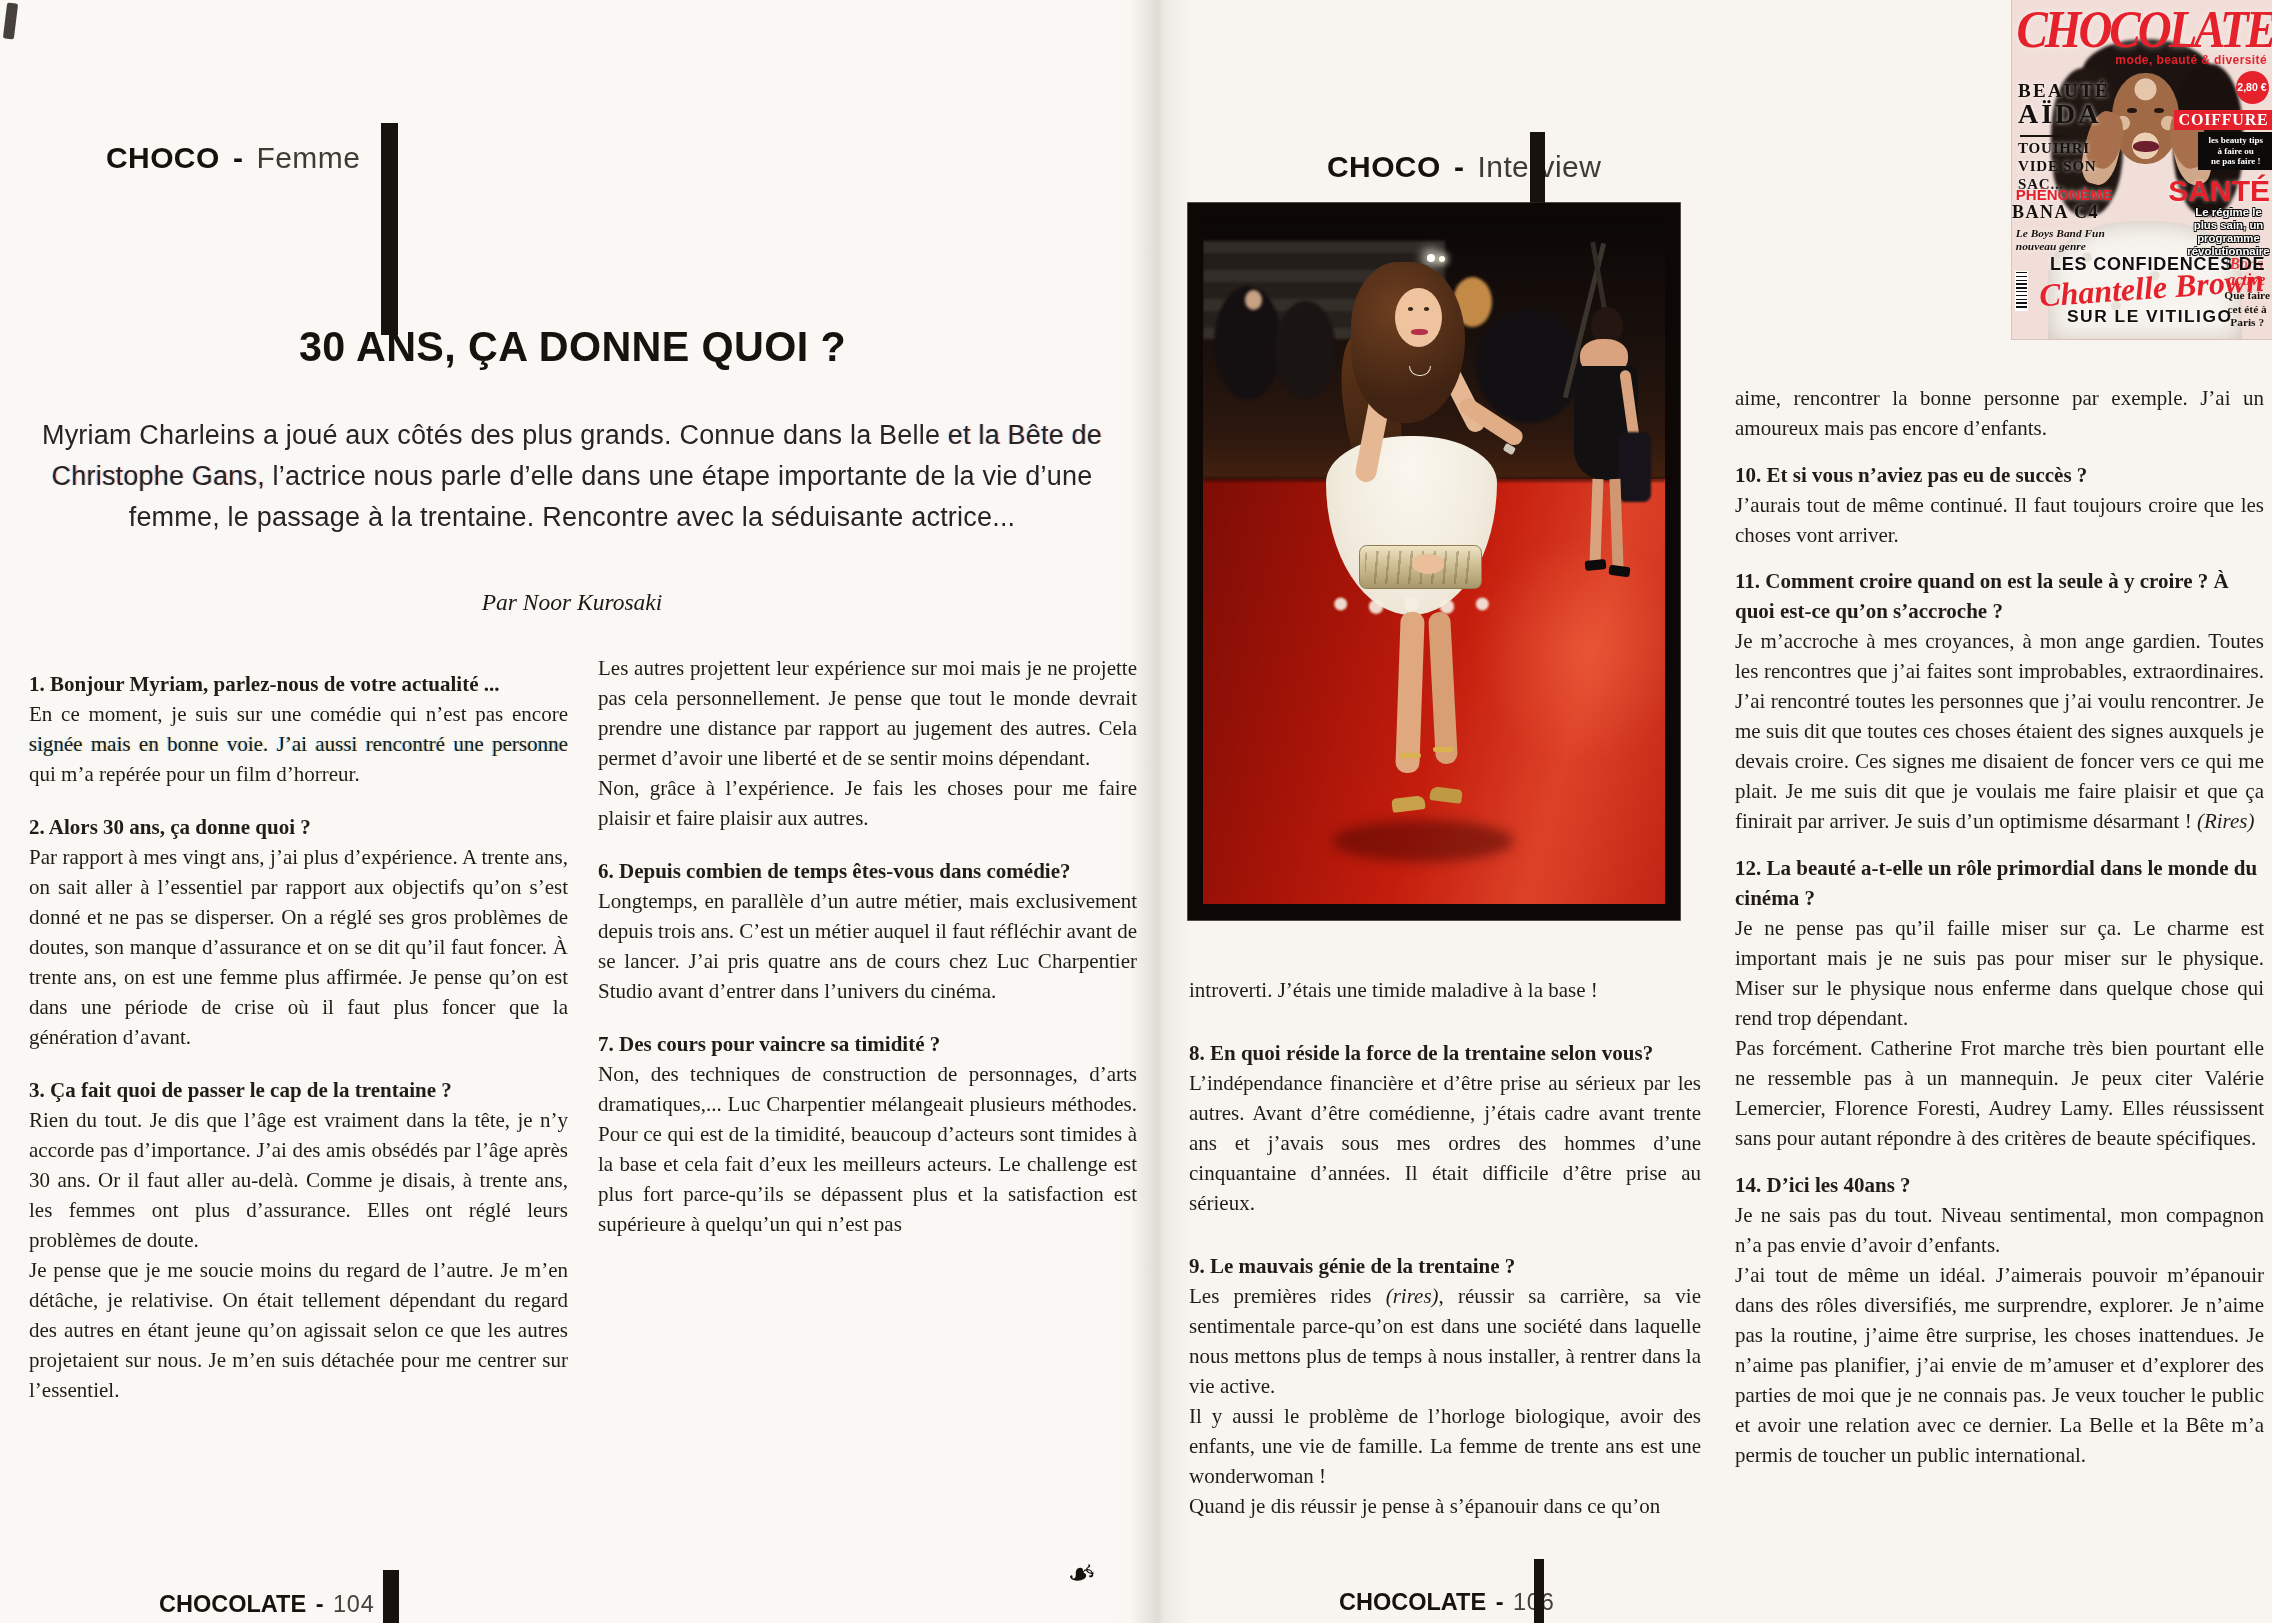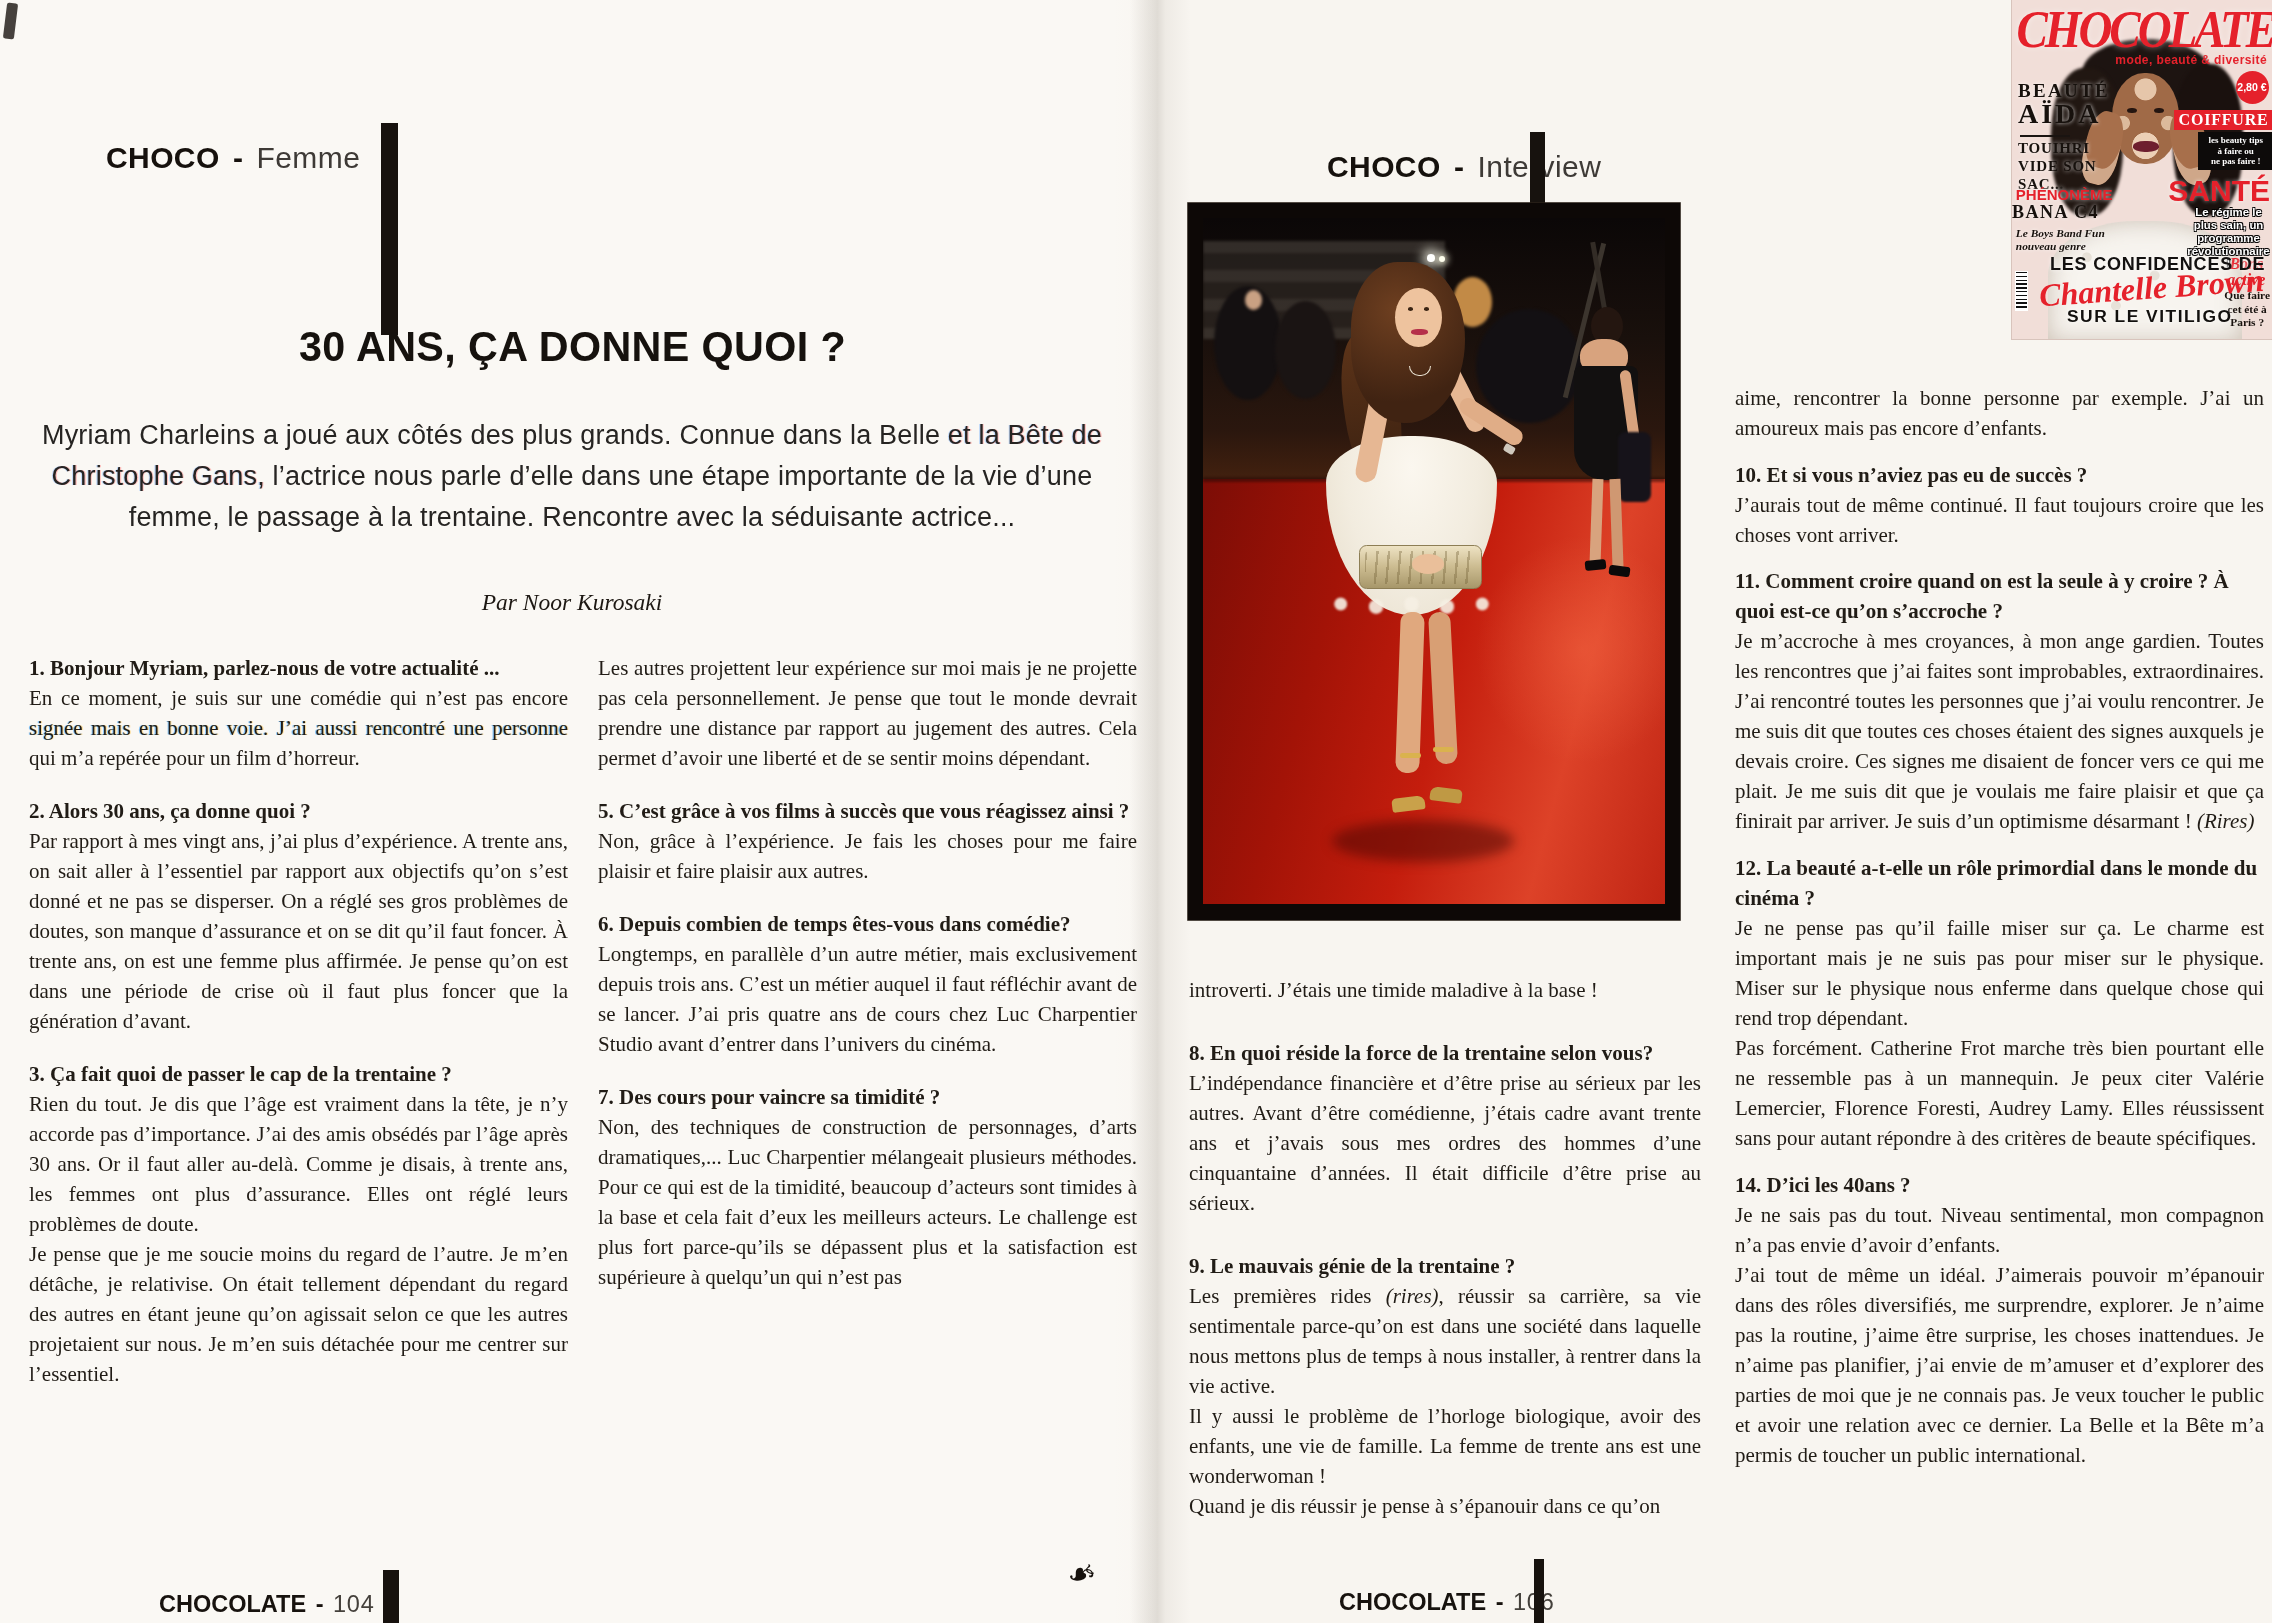--- a/index.html
+++ b/index.html
@@ -37,21 +37,21 @@
     font-family:"Liberation Sans", sans-serif; font-size:27px; line-height:41px; color:#262422; letter-spacing:0.2px; }
   .byline { left:26.5px; top:589px; width:1091px; text-align:center; font-style:italic; font-size:23.5px; color:#1d1813; }
 
   
   .col { font-size:21px; line-height:30px; text-align:justify; color:#211c16; }
   #col-l1 { left:29px;   top:653px;  width:539px; }
   #col-l2 { left:598px;  top:653px;  width:539px; }
   #col-r1 { left:1189px; top:943px; width:512px;margin-top:32px; }
   #col-r2 { left:1735px; top:383px;  width:529px; }
   .q { font-weight:700; text-align:left; margin-top:23px; }
-  .q.first { margin-top:0; }
+  .q.first { margin-top:16px; }
   #col-r1 .q { margin-top:33px; }
   #col-r2 .q { margin-top:16.7px; }
   .a { margin:0; }
   .it { font-style:italic; }
   .fringe-cmy { text-shadow:-1.1px 0 0 rgba(0,140,255,.45), 1.1px 0 0 rgba(255,190,40,.40); }
   .fringe-rgb { text-shadow: 1.1px 0 0 rgba(255,70,70,.32), -1.1px 0 0 rgba(70,150,255,.32); }
 
   
   .photo { left:1188px; top:203px; width:492px; height:717px; background:#0d0806; padding:15px; box-sizing:border-box; box-shadow:0 0 0 0.8px #2a211a; }
   .scene { position:relative; width:462px; height:686px; overflow:hidden; background:#15100c; }
@@ -204,21 +204,20 @@
     <p class="a"><span>En ce moment, je suis sur une comédie qui n’est pas encore </span><span class="fringe-cmy">signée mais en bonne voie. J’ai aussi rencontré une personne </span><span>qui m’a repérée pour un film d’horreur.</span></p>
     <div class="q">2. Alors 30 ans, ça donne quoi ?</div>
     <p class="a">Par rapport à mes vingt ans, j’ai plus d’expérience. A trente ans, on sait aller à l’essentiel par rapport aux objectifs qu’on s’est donné et ne pas se disperser. On a réglé ses gros problèmes de doutes, son manque d’assurance et on se dit qu’il faut foncer. À trente ans, on est une femme plus affirmée. Je pense qu’on est dans une période de crise où il faut plus foncer que la génération d’avant.</p>
     <div class="q">3. Ça fait quoi de passer le cap de la trentaine ?</div>
     <p class="a">Rien du tout. Je dis que l’âge est vraiment dans la tête, je n’y accorde pas d’importance. J’ai des amis obsédés par l’âge après 30 ans. Or il faut aller au-delà. Comme je disais, à trente ans, les femmes ont plus d’assurance. Elles ont réglé leurs problèmes de doute.</p>
     <p class="a">Je pense que je me soucie moins du regard de l’autre. Je m’en détâche, je relativise. On était tellement dépendant du regard des autres en étant jeune qu’on agissait selon ce que les autres projetaient sur nous. Je m’en suis détachée pour me centrer sur l’essentiel.</p>
   </div>
 
   <div class="abs col" id="col-l2">
     <p class="a">Les autres projettent leur expérience sur moi mais je ne projette pas cela personnellement. Je pense que tout le monde devrait prendre une distance par rapport au jugement des autres. Cela permet d’avoir une liberté et de se sentir moins dépendant.</p>
-    <div class="q">5. C’est grâce à vos films à succès que vous réagissez ainsi ?</div>
     <p class="a">Non, grâce à l’expérience. Je fais les choses pour me faire plaisir et faire plaisir aux autres.</p>
     <div class="q">6. Depuis combien de temps êtes-vous dans comédie?</div>
     <p class="a">Longtemps, en parallèle d’un autre métier, mais exclusivement depuis trois ans. C’est un métier auquel il faut réfléchir avant de se lancer. J’ai pris quatre ans de cours chez Luc Charpentier Studio avant d’entrer dans l’univers du cinéma.</p>
     <div class="q">7. Des cours pour vaincre sa timidité ?</div>
     <p class="a">Non, des techniques de construction de personnages, d’arts dramatiques,... Luc Charpentier mélangeait plusieurs méthodes. Pour ce qui est de la timidité, beaucoup d’acteurs sont timides à la base et cela fait d’eux les meilleurs acteurs. Le challenge est plus fort parce-qu’ils se dépassent plus et la satisfaction est supérieure à quelqu’un qui n’est pas</p>
   </div>
 
   <div class="abs end-mark" style="left:1067px; top:1554px;">❧</div>
 
   <div class="abs footer" style="left:159px; top:1591px; width:176px;">

